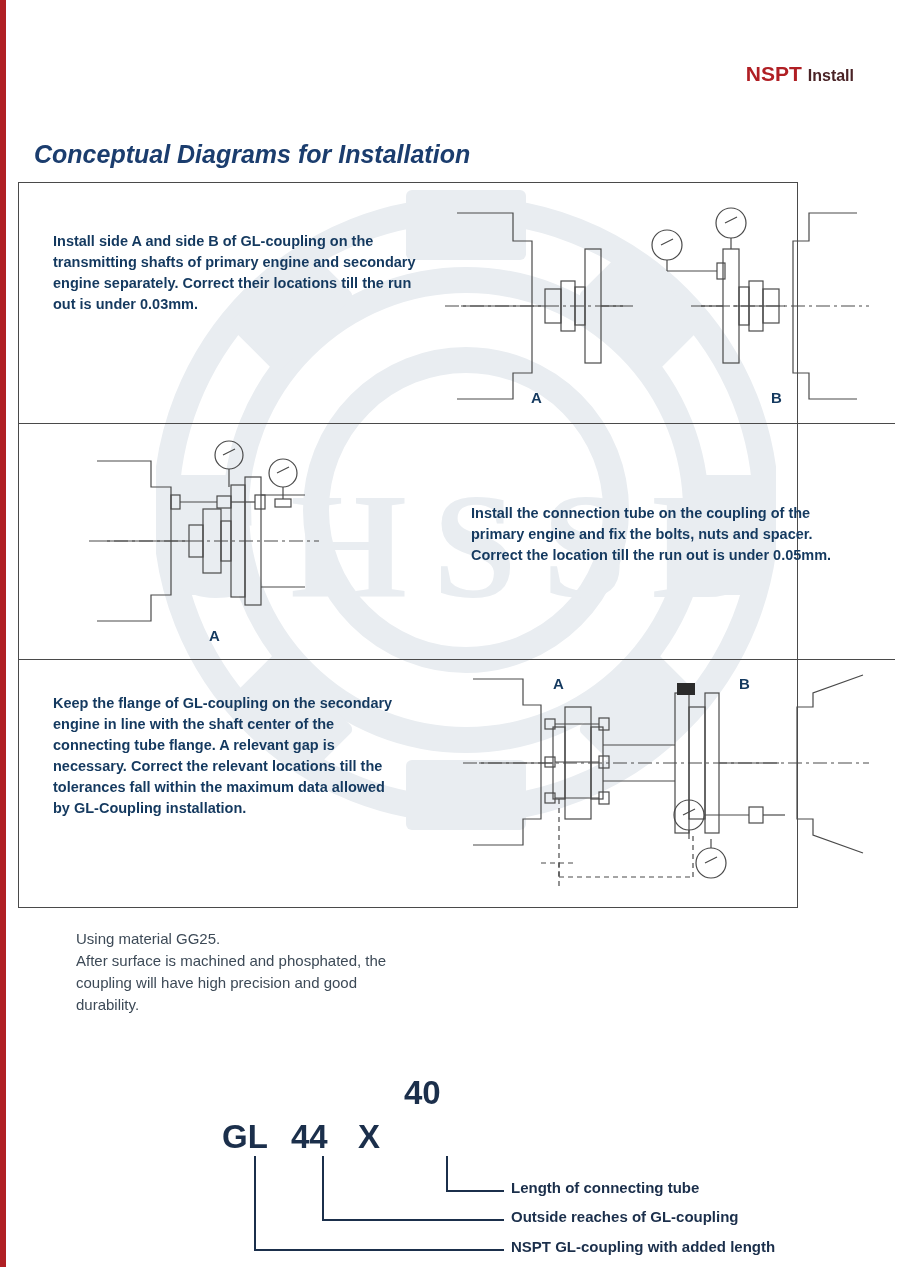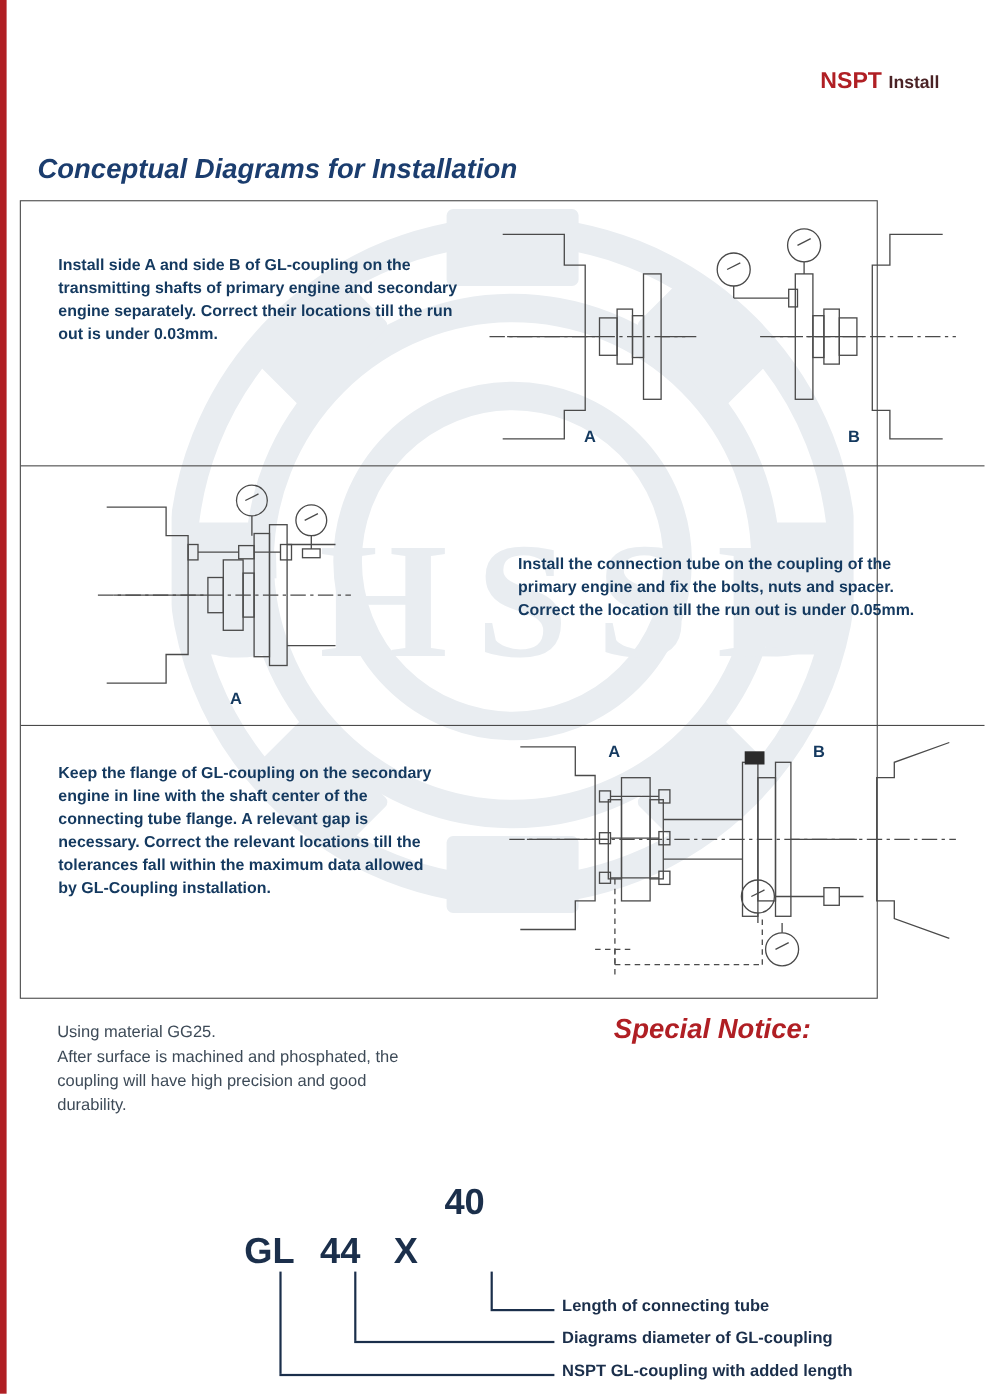--- a/index.html
+++ b/index.html
@@ -305,35 +305,34 @@
           <circle cx="262" cy="196" r="15"></circle>
           <line x1="262" y1="181" x2="262" y2="172"></line>
           <line x1="256" y1="196" x2="268" y2="190"></line>
         </g>
       </svg>
     </div>
     <div class="lbl" style="left:534px;top:492px;">A</div>
     <div class="lbl" style="left:720px;top:492px;">B</div>
   </div>
 
-  <div class="material" style="white-space:pre-line;">Using material GG25.
+  <div class="material" style="white-space:pre-line;margin-left:24px;">Using material GG25.
 After surface is machined and phosphated, the coupling will have high precision and good durability.</div>
-  <div class="notice-title">Special Notice:</div>
 
   <div class="code-part cp-gl">GL</div>
   <div class="code-part cp-44">44</div>
   <div class="code-part cp-x">X</div>
   <div class="code-part cp-40">40</div>
 
   <div class="leader" style="left:440px;top:1156px;width:2px;height:34px;"></div>
   <div class="leader" style="left:440px;top:1190px;width:58px;height:2px;"></div>
 
   <div class="leader" style="left:316px;top:1156px;width:2px;height:63px;"></div>
   <div class="leader" style="left:316px;top:1219px;width:182px;height:2px;"></div>
 
   <div class="leader" style="left:248px;top:1156px;width:2px;height:93px;"></div>
   <div class="leader" style="left:248px;top:1249px;width:250px;height:2px;"></div>
 
   <div class="leg lg1">Length of connecting tube</div>
-  <div class="leg lg2">Diagrams diameter of GL-coupling</div>
+  <div class="leg lg2">Outside reaches of GL-coupling</div>
   <div class="leg lg3">NSPT GL-coupling with added length</div>
 
 </div>
 
 </body></html>

